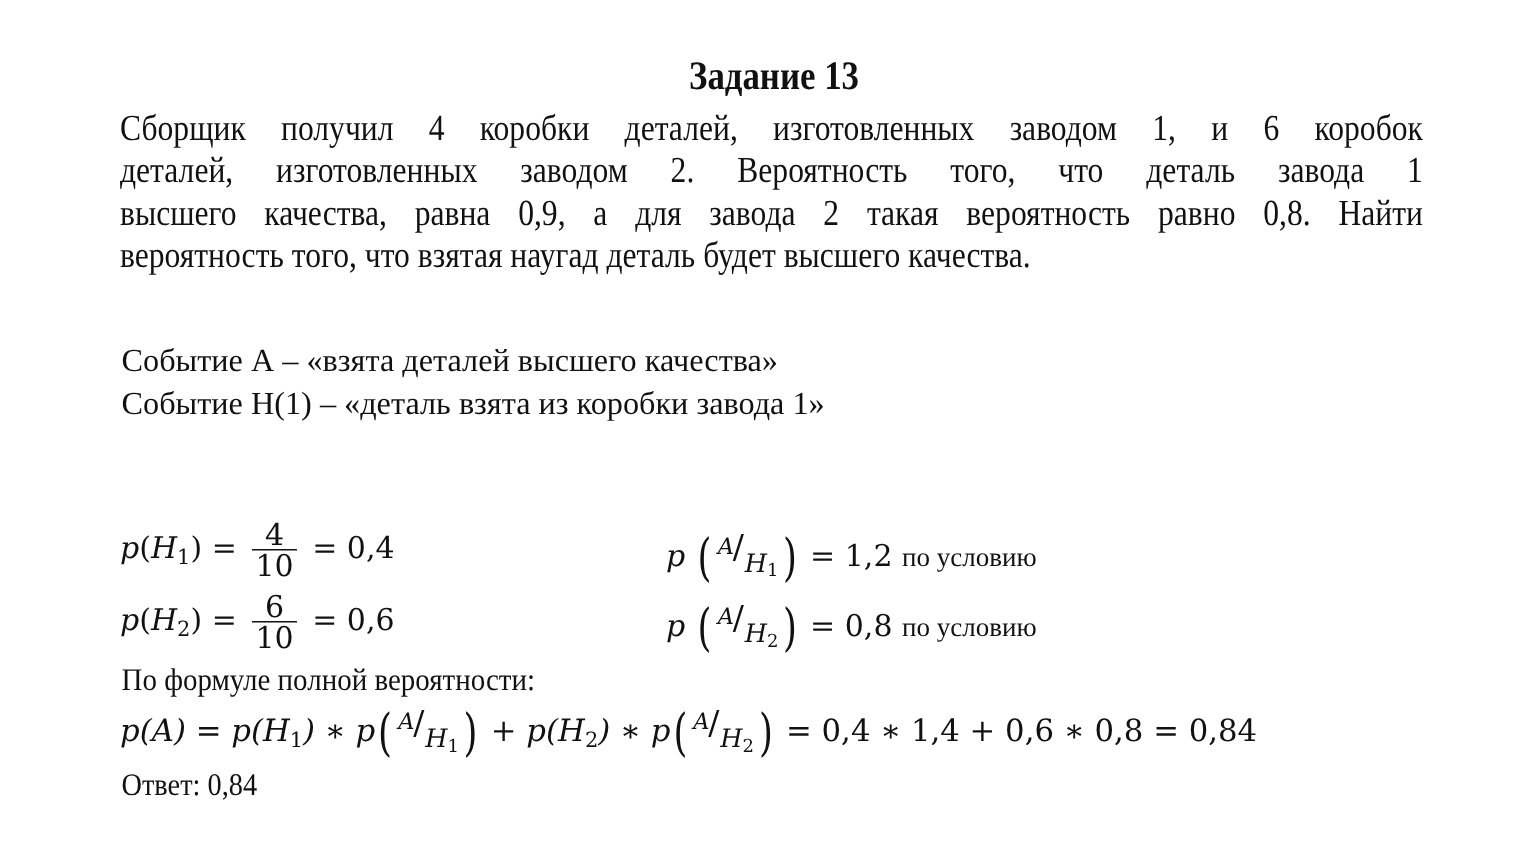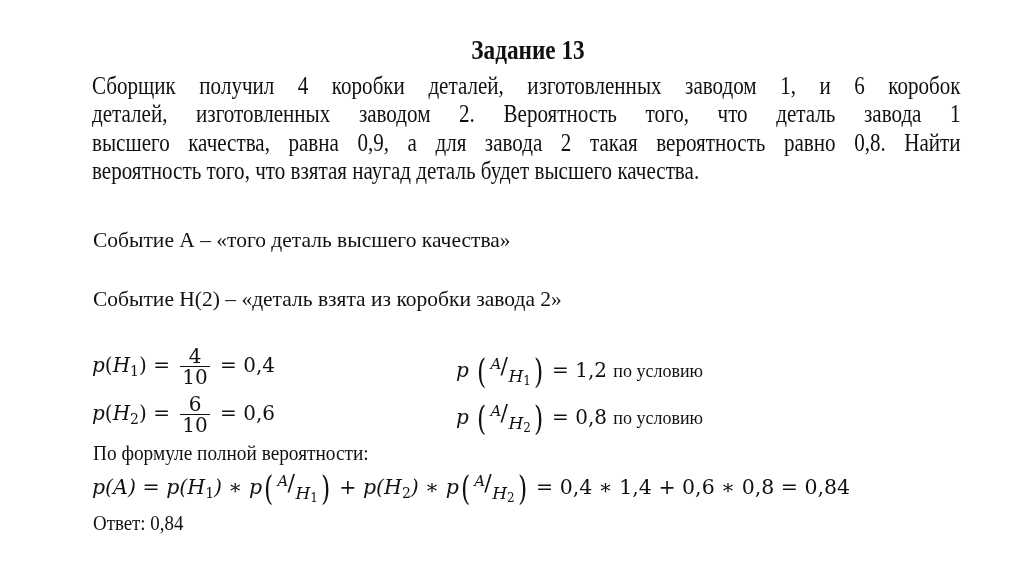--- a/index.html
+++ b/index.html
@@ -10,21 +10,21 @@
     body {
       width: 1024px;
       height: 574px;
       position: relative;
       overflow: hidden;
       color: #111111;
       font-family: "Liberation Serif", "DejaVu Serif", serif;
     }
     .slide {
       position: absolute;
-      left: 16px; top: 0;
+      left: 4px; top: 0;
       width: 908px; height: 574px;
     }
     .title {
       position: absolute;
       left: 0; width: 1024px;
       top: 34px;
       text-align: center;
       font-weight: bold;
       font-size: 27px;
       line-height: 32px;
@@ -148,22 +148,22 @@
   <div class="title">Задание 13</div>
 
   <div class="problem">
     <span class="line">Сборщик получил 4 коробки деталей, изготовленных заводом 1, и 6 коробок</span>
     <span class="line">деталей, изготовленных заводом 2. Вероятность того, что деталь завода 1</span>
     <span class="line">высшего качества, равна 0,9, а для завода 2 такая вероятность равно 0,8. Найти</span>
     <span class="line last">вероятность того, что взятая наугад  деталь будет высшего качества.</span>
   </div>
 
 
-  <div class="sol-line" style="top:227px">Событие А – «того деталь высшего качества»</div>
-  <div class="sol-line" style="top:286px">Событие Н(2) – «деталь взята из коробки завода 2»</div>
+  <div class="sol-line" style="top:227px">Событие А – «взята деталей высшего качества»</div>
+  <div class="sol-line" style="top:256px">Событие Н(1) – «деталь взята из коробки завода 1»</div>
 
   <div class="math" style="left:76px; top:346px;">
     <i>p</i><span>(</span><i>H</i><sub>1</sub><span>)</span>
     <span>=</span>
     <span class="frac">
       <span class="num">4</span>
       <span class="den">10</span>
     </span>
     <span>=</span>
     <span>0,4</span>

